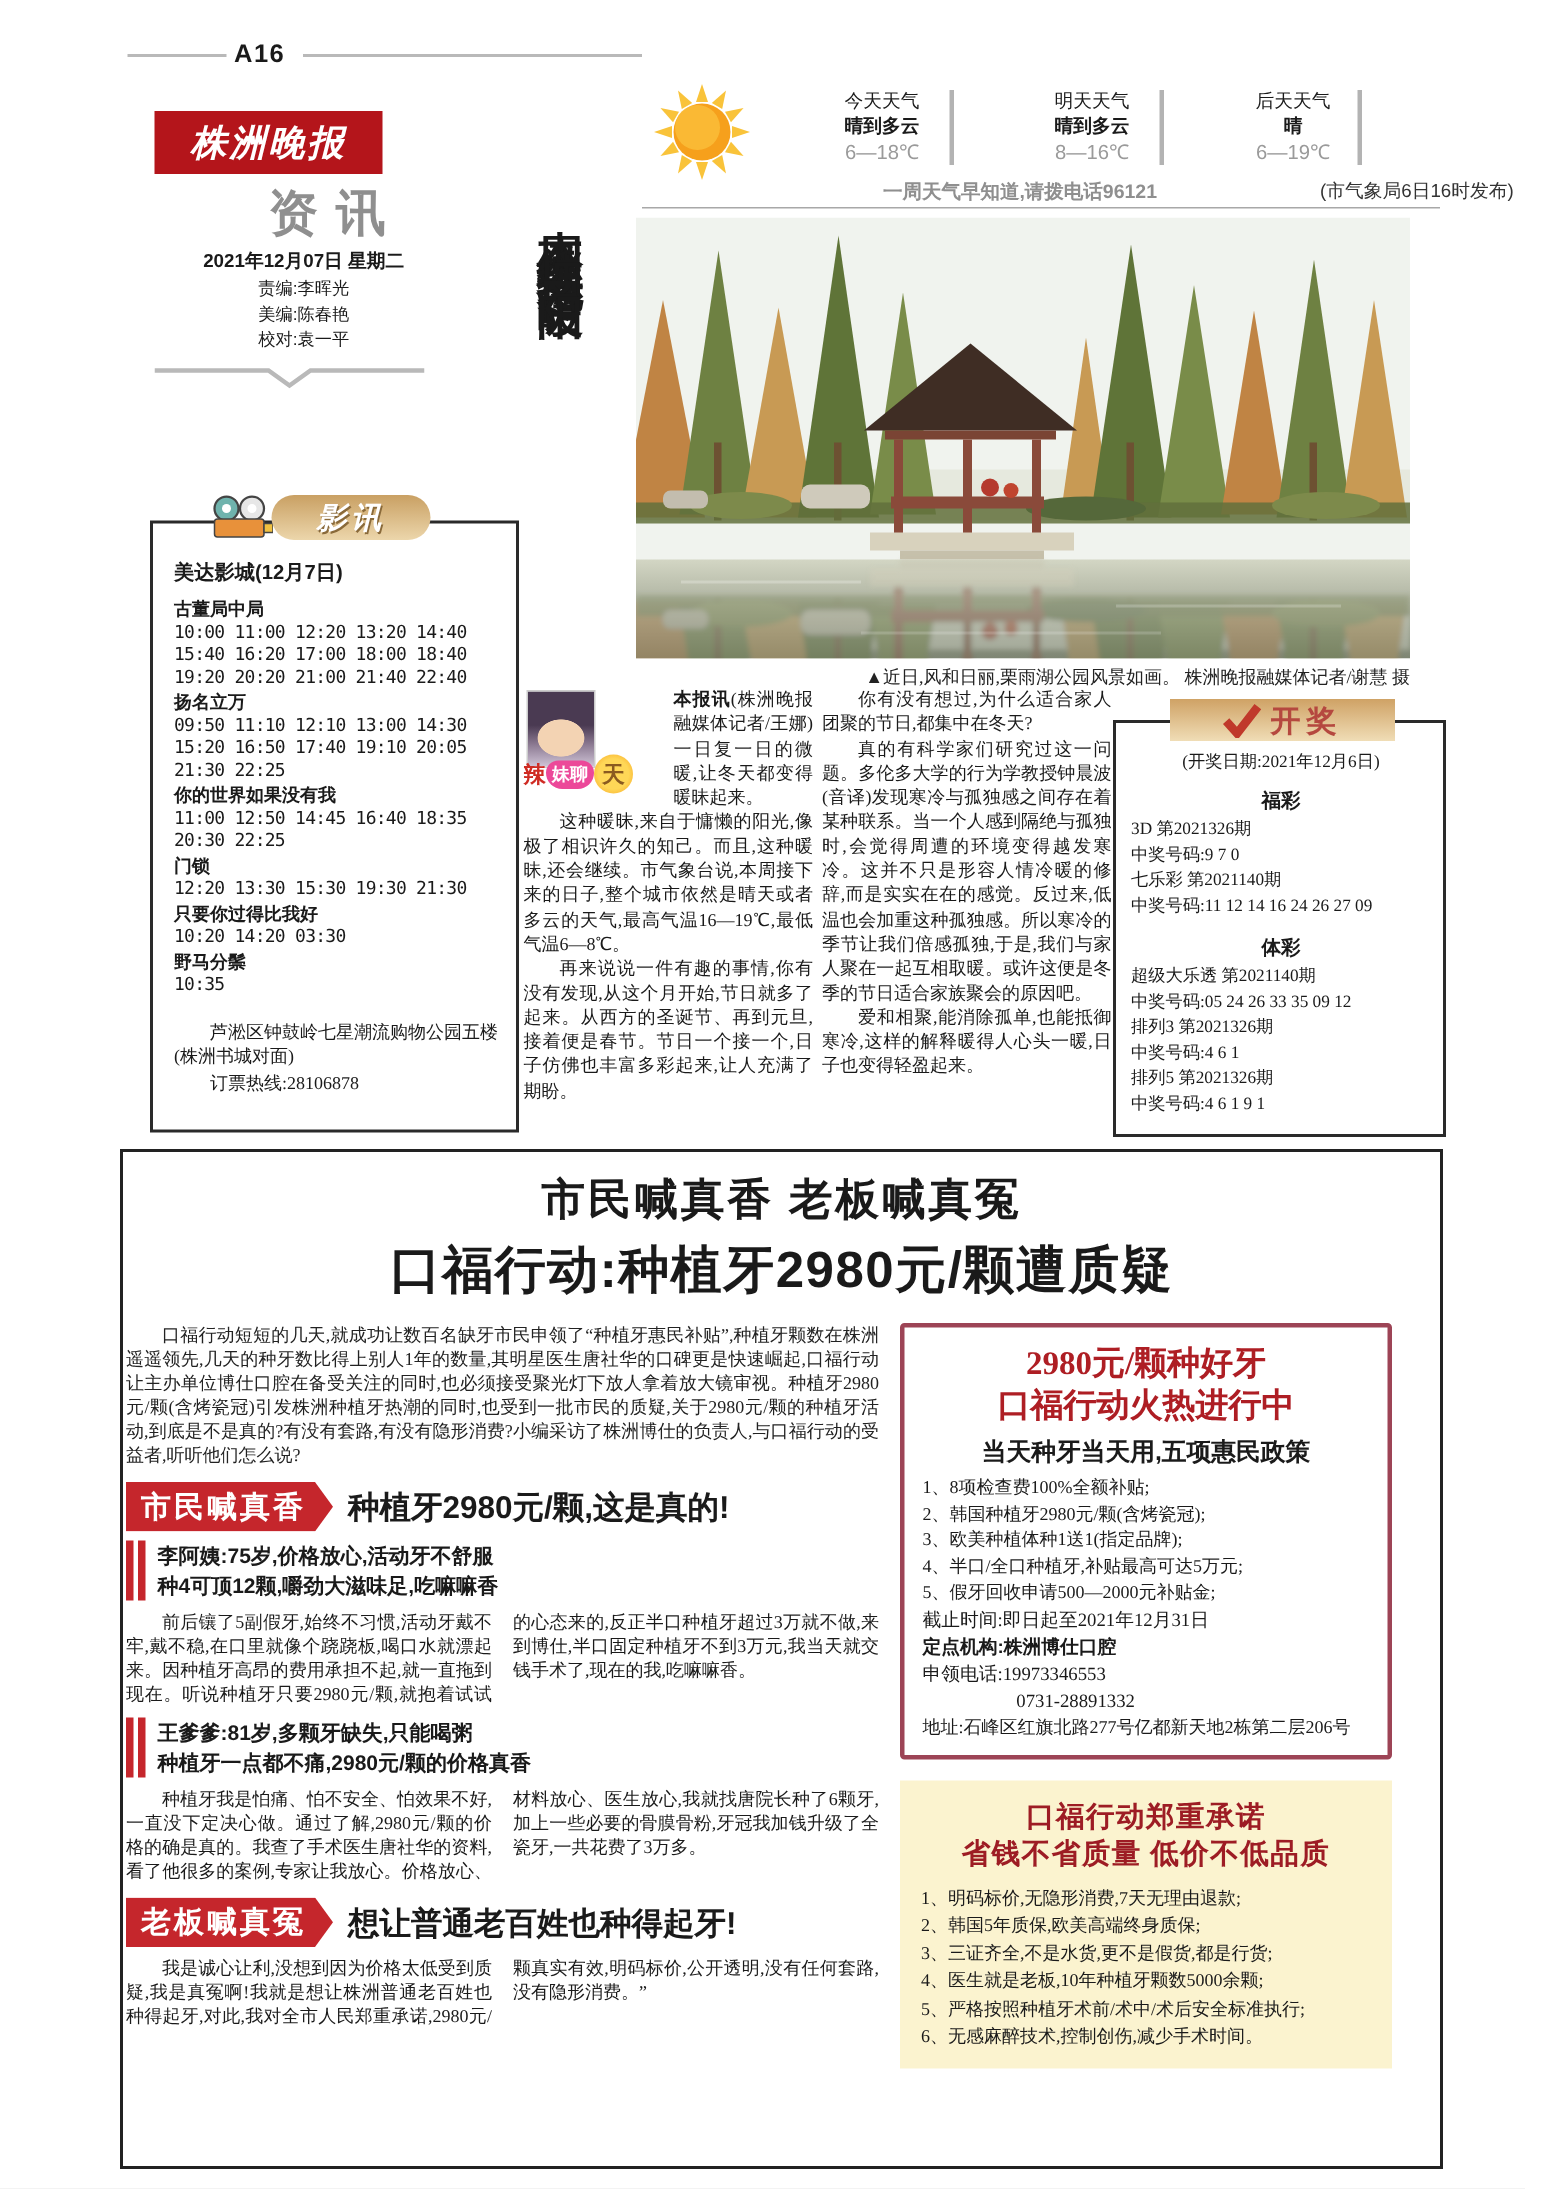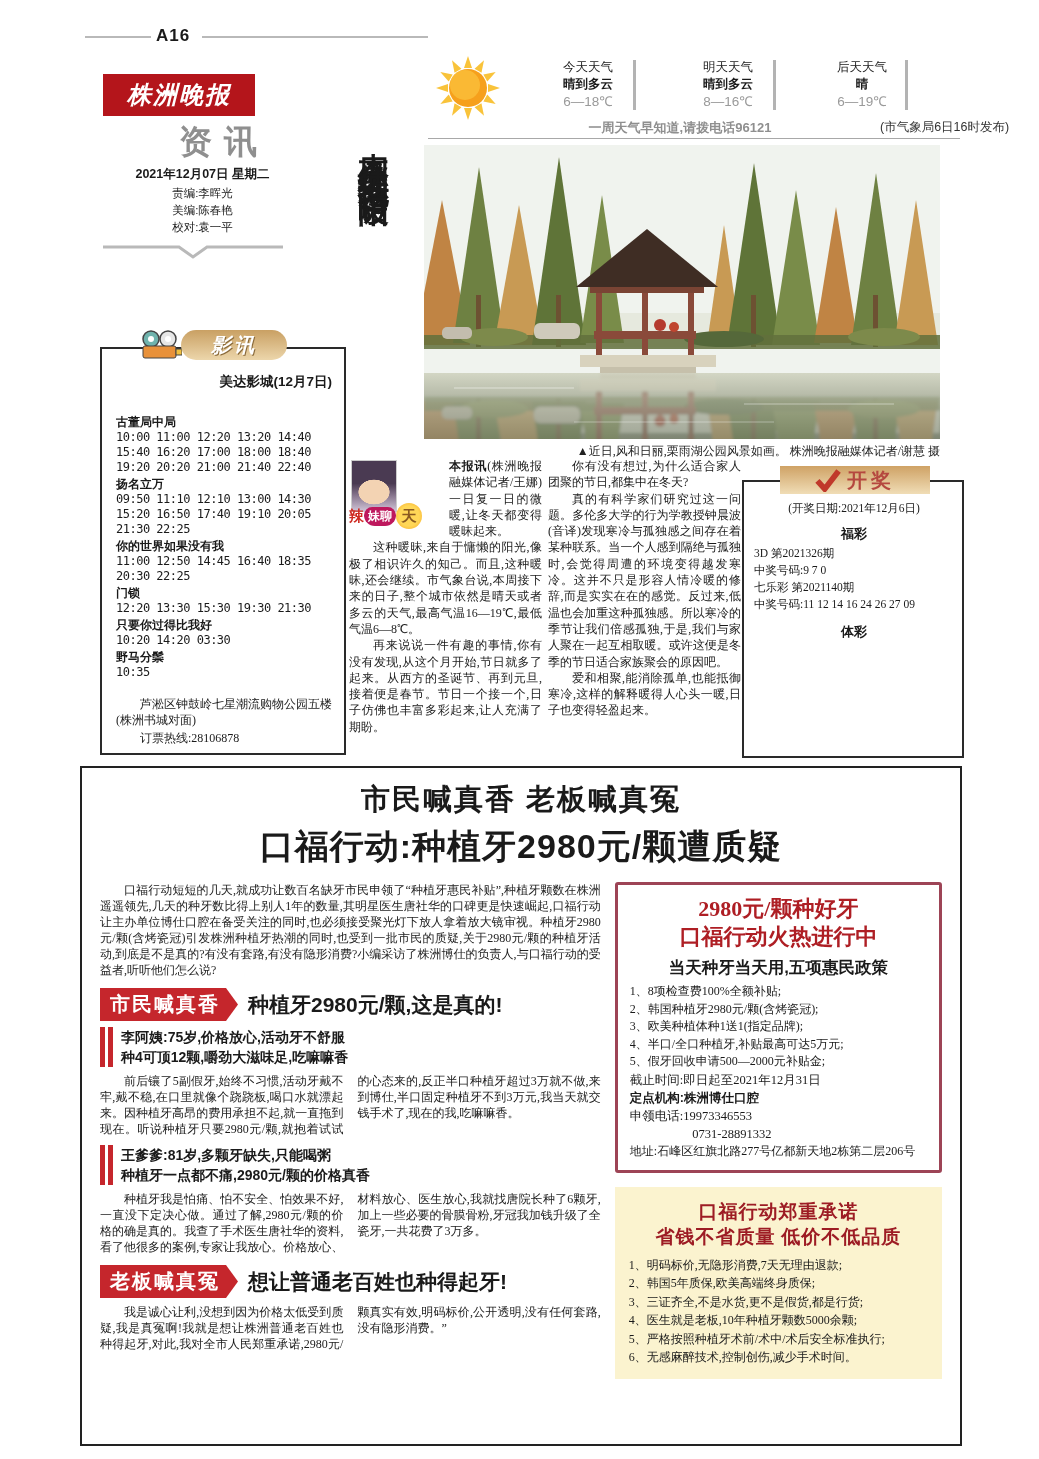--- a/index.html
+++ b/index.html
@@ -26,58 +26,58 @@
   .wphone{left:470px;top:119px;width:420px;text-align:center;
           font:700 13px "Liberation Sans",sans-serif;color:#8f8f8f;}
   .wrelease{left:880px;top:119px;width:160px;text-align:left;
           font:400 12.5px "Liberation Sans",sans-serif;color:#333;white-space:nowrap;}
   
   .cinebox{left:100px;top:347px;width:246px;height:408px;border:2px solid #2a2a2a;box-sizing:border-box;
            padding:24px 12px 10px 14px;}
   .cinebadge{left:181px;top:330px;width:106px;height:30px;border-radius:15px;
              background:linear-gradient(180deg,#c9a063,#ecd6ab);display:flex;align-items:center;justify-content:center;
              font:italic 700 20px "Liberation Sans",sans-serif;color:#fff;text-shadow:1px 1px 0 #8a6a3a;letter-spacing:3px;}
-  .cinetitle{text-align:right;font:700 13.5px "Liberation Sans",sans-serif;margin-bottom:24px;}
+  .cinetitle{text-align:left;font:700 13.5px "Liberation Sans",sans-serif;margin-bottom:8px;}
   .movie-title{font:700 12px "Liberation Sans",sans-serif;line-height:15px;margin-top:2px;}
   .movie-times{font:400 12px "DejaVu Sans Mono",monospace;line-height:15px;letter-spacing:-0.5px;}
   .cineaddr{margin-top:16px;font-size:12px;line-height:16px;text-indent:2em;text-align:justify;}
   .cinephone{margin-top:2px;font-size:12px;padding-left:2em;}
   
   .vhead{left:352px;top:128px;height:336px;writing-mode:vertical-rl;
          font:900 31px "Liberation Sans",sans-serif;letter-spacing:5px;}
   
   .photo{left:424px;top:145px;width:516px;height:294px;}
   .caption{left:424px;top:443px;width:516px;text-align:right;font-size:12px;color:#222;}
   
   .artcol{top:458px;width:193px;font-size:12px;line-height:16.3px;text-align:justify;}
   .artcol p{margin:0;text-indent:2em;}
   .avatarwrap{float:left;width:94px;height:72px;margin:2px 6px 2px 0;position:relative;}
   .avphoto{position:absolute;left:2px;top:0;width:44px;height:50px;border:1px solid #ccc;
            background:radial-gradient(ellipse 60% 42% at 50% 62%,#f3d3b3 0 58%,rgba(0,0,0,0) 60%),
                       linear-gradient(180deg,#4a3a52 0 45%,#8a7890 70%,#cfc3d6);}
   .avbadges{position:absolute;left:0;top:40px;width:94px;height:32px;display:flex;align-items:center;}
   .b-la{color:#cf2b23;font:900 15px "Liberation Sans",sans-serif;}
-  .b-mid{background:#be185d;color:#fff;border-radius:9px 9px 12px 12px;padding:1px 4px;
+  .b-mid{background:#ec4899;color:#fff;border-radius:9px 9px 12px 12px;padding:1px 4px;
          font:700 12px "Liberation Sans",sans-serif;}
   .b-sun{width:26px;height:26px;border-radius:50%;background:radial-gradient(circle,#ffd757 55%,#f6a01c);
          display:flex;align-items:center;justify-content:center;color:#8a5a20;
          font:900 15px "Liberation Sans",sans-serif;}
   
   .lotbox{left:742px;top:480px;width:222px;height:278px;border:2px solid #2a2a2a;box-sizing:border-box;
           padding:18px 8px 6px 10px;font-size:11.5px;line-height:17px;}
   .lotbadge{left:780px;top:466px;width:150px;height:28px;background:linear-gradient(180deg,#cfa265,#f0ddb6);
             display:flex;align-items:center;justify-content:center;gap:6px;
             font:700 20px "Liberation Sans",sans-serif;color:#b5483f;letter-spacing:4px;}
   .lotdate{text-align:center;font-size:11.5px;margin-bottom:8px;}
   .lotgroup{text-align:center;font:700 13px "Liberation Sans",sans-serif;margin:4px 0 2px;}
   .lotline{white-space:nowrap;}
   .mt10{margin-top:10px;}
   
   .feat{left:80px;top:766px;width:882px;height:680px;border:2px solid #222;box-sizing:border-box;
-        padding:12px 18px;overflow:hidden;}
+        padding:12px 2px;overflow:hidden;}
   .h1a{text-align:center;font:900 29px "Liberation Sans",sans-serif;letter-spacing:2px;}
   .h1b{text-align:center;font:900 34px "Liberation Sans",sans-serif;letter-spacing:1px;margin-top:4px;}
   .featcols{display:flex;gap:14px;margin-top:12px;}
   .fleft{width:502px;}
   .fright{width:328px;}
   .intro{font-size:12px;line-height:16px;text-align:justify;text-indent:2em;color:#222;}
   .seclabel-row{display:flex;align-items:center;gap:10px;margin:10px 0 6px;}
   .seclabel{background:#c5262c;color:#fff;font:900 20px "Liberation Sans",sans-serif;
             padding:3px 18px 3px 10px;letter-spacing:2px;
             clip-path:polygon(0 0,calc(100% - 12px) 0,100% 50%,calc(100% - 12px) 100%,0 100%);}
@@ -285,20 +285,28 @@
   <div class="abs lotbox">
     <div class="lotdate">(开奖日期:2021年12月6日)</div>
     <div class="lotgroup">福彩</div>
     <div>
         <div class="lotline">3D 第2021326期</div>
         <div class="lotline">中奖号码:9 7 0</div>
         <div class="lotline">七乐彩 第2021140期</div>
         <div class="lotline">中奖号码:11 12 14 16 24 26 27 09</div>
       </div>
     <div class="lotgroup mt10">体彩</div>
+    <div>
+        <div class="lotline">超级大乐透 第2021140期</div>
+        <div class="lotline">中奖号码:05 24 26 33 35 09 12</div>
+        <div class="lotline">排列3 第2021326期</div>
+        <div class="lotline">中奖号码:4 6 1</div>
+        <div class="lotline">排列5 第2021326期</div>
+        <div class="lotline">中奖号码:4 6 1 9 1</div>
+      </div>
   </div>
   <div class="abs lotbadge">
     <svg width="26" height="24" viewBox="0 0 32 28">
       <polyline points="3,15 12,25 29,3" fill="none" stroke="#c0392b" stroke-width="7"></polyline>
     </svg>
     <span>开奖</span>
   </div>
 
   <div class="abs feat">
     <div class="h1a">市民喊真香  老板喊真冤</div>

